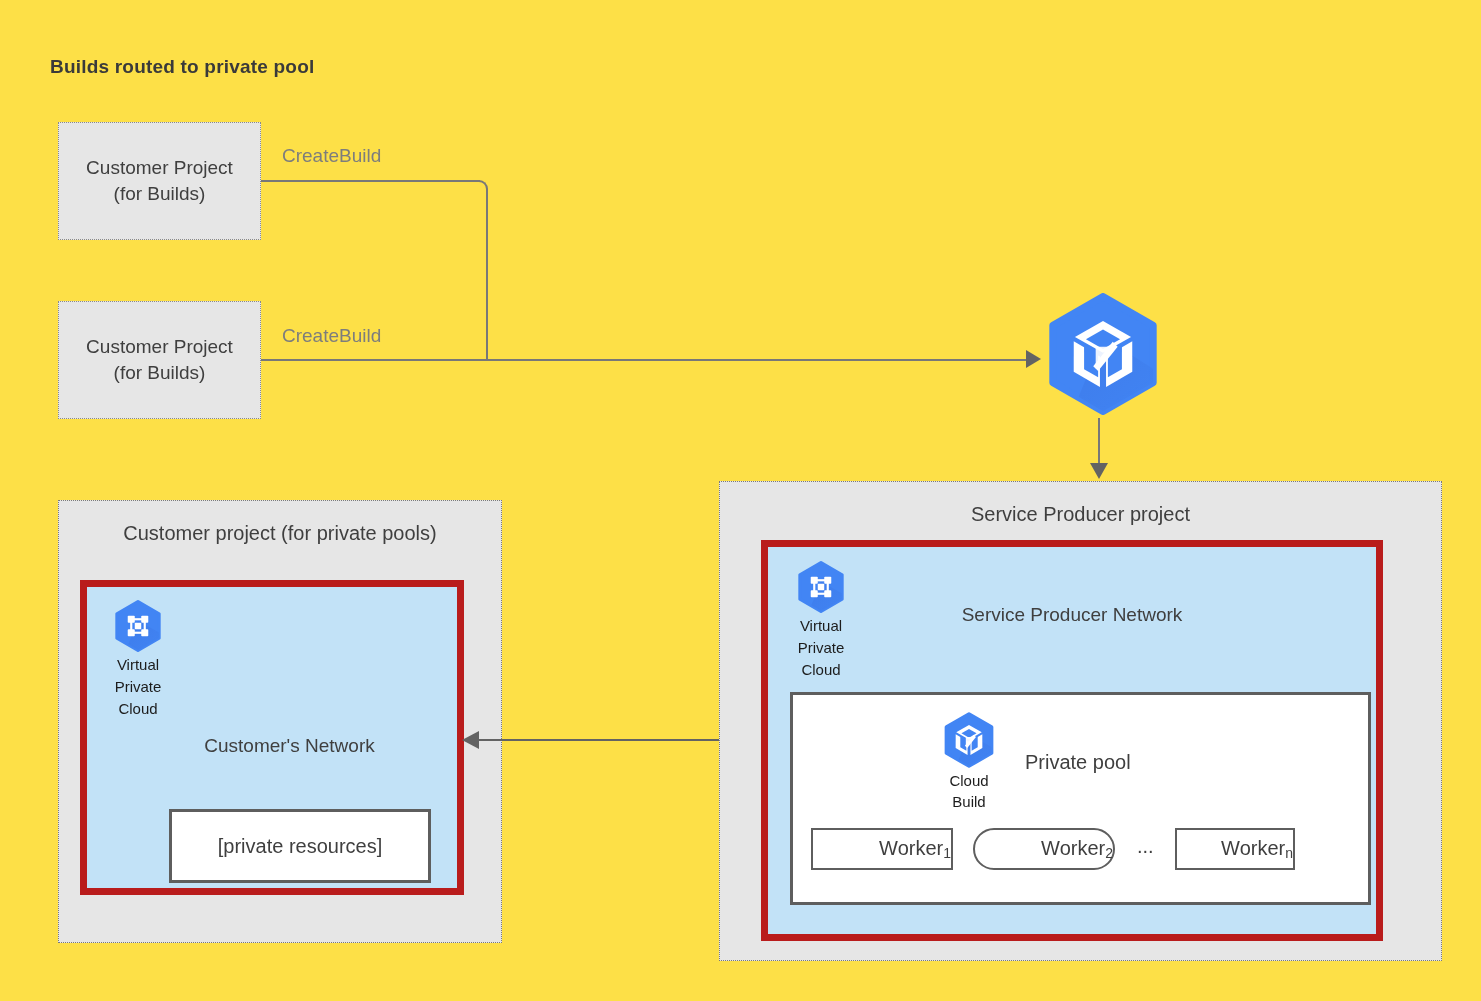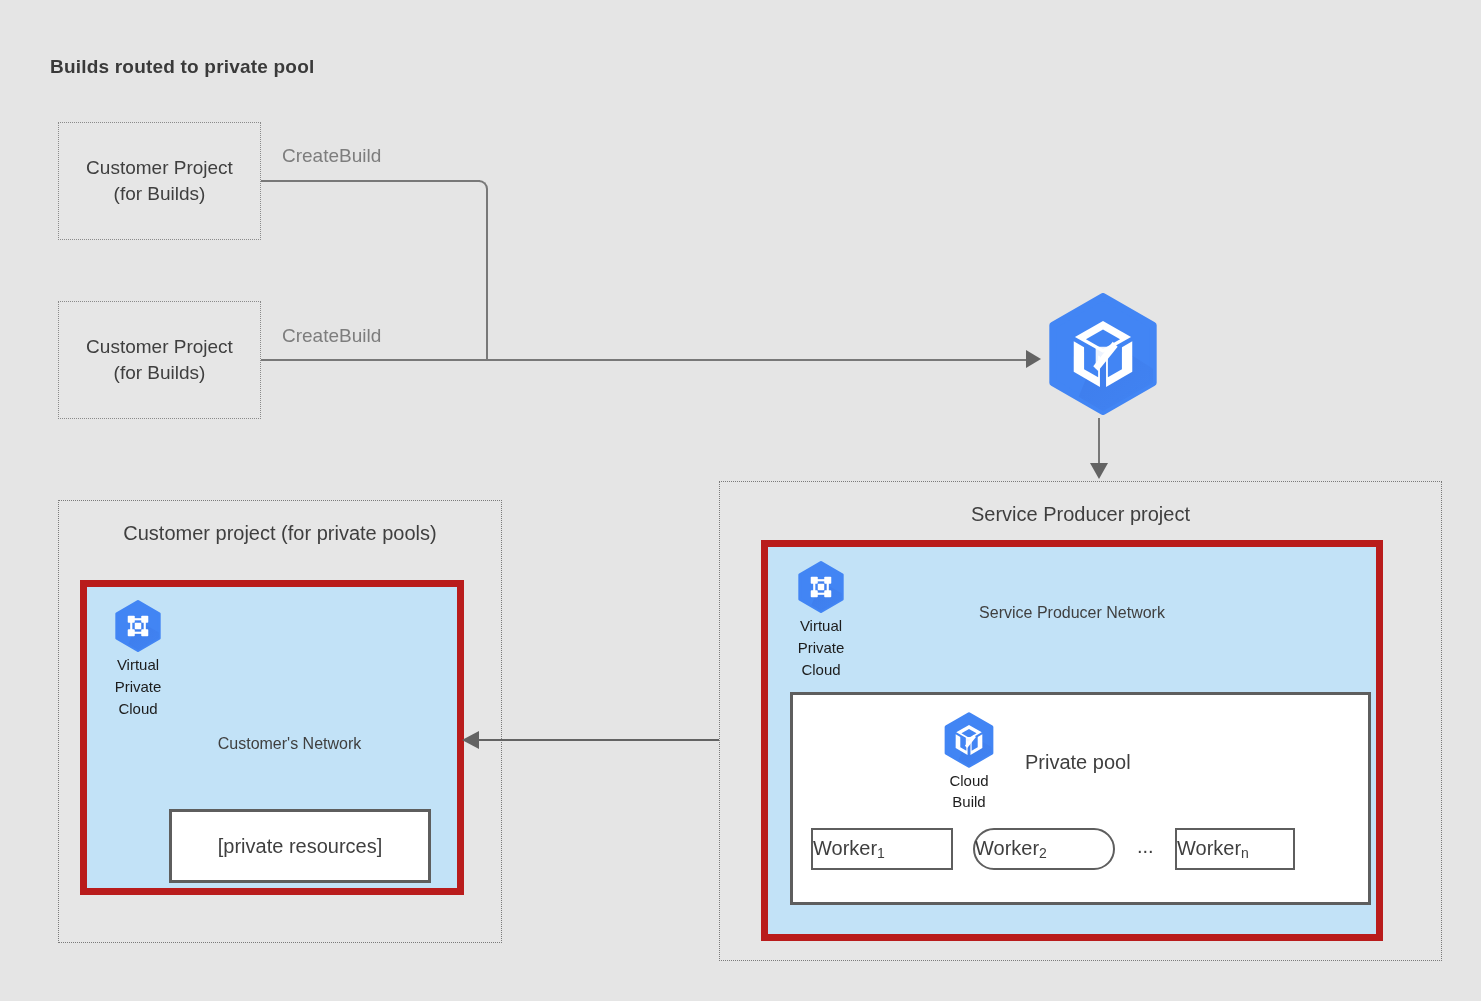--- a/index.html
+++ b/index.html
@@ -4,21 +4,21 @@
 <style>
   html, body {
     margin: 0;
     padding: 0;
     background: #000000;
   }
   #canvas {
     position: relative;
     width: 1481px;
     height: 1001px;
-    background: #e5e5e5;
+    background: #fde047;
     font-family: "Liberation Sans", sans-serif;
     overflow: hidden;
     text-decoration: underline;
   }
 
   
   #diagram-title {
     position: absolute;
     left: 50px;
     top: 56px;
@@ -140,21 +140,21 @@
     background: #c2e2f7;
     border: 7px solid #b91c1c;
     box-sizing: border-box;
   }
   #customer-network { left: 21px; top: 79px; width: 384px; height: 315px; }
   #producer-network { left: 41px; top: 58px; width: 622px; height: 401px; }
 
   .network-title {
     position: absolute;
     color: #3f3f3f;
-    font-size: 16px;
+    font-size: 19px;
     white-space: nowrap;
   }
   #customer-network-title { left: 0; right: 0; text-align: center; top: 148px; margin-left: 35px; }
   #producer-network-title { left: 0; right: 0; text-align: center; top: 57px; }
 
   
   .vpc-group {
     position: absolute;
     width: 74px;
     text-align: center;
@@ -251,21 +251,21 @@
   
   .worker-box {
     position: absolute;
     top: 133px;
     height: 42px;
     background: #ffffff;
     border: 2px solid #5e5e5e;
     box-sizing: border-box;
     display: flex;
     align-items: center;
-    justify-content: flex-start;
+    justify-content: flex-end;
     color: #3f3f3f;
     font-size: 20px;
   }
   #worker-1 { left: 18px;  width: 142px; }
   #worker-2 { left: 180px; width: 142px; border-radius: 21px; }
   #worker-n { left: 382px; width: 120px; }
   .worker-box sub { font-size: 14px; vertical-align: -3px; }
   #worker-ellipsis {
     position: absolute;
     left: 344px;

